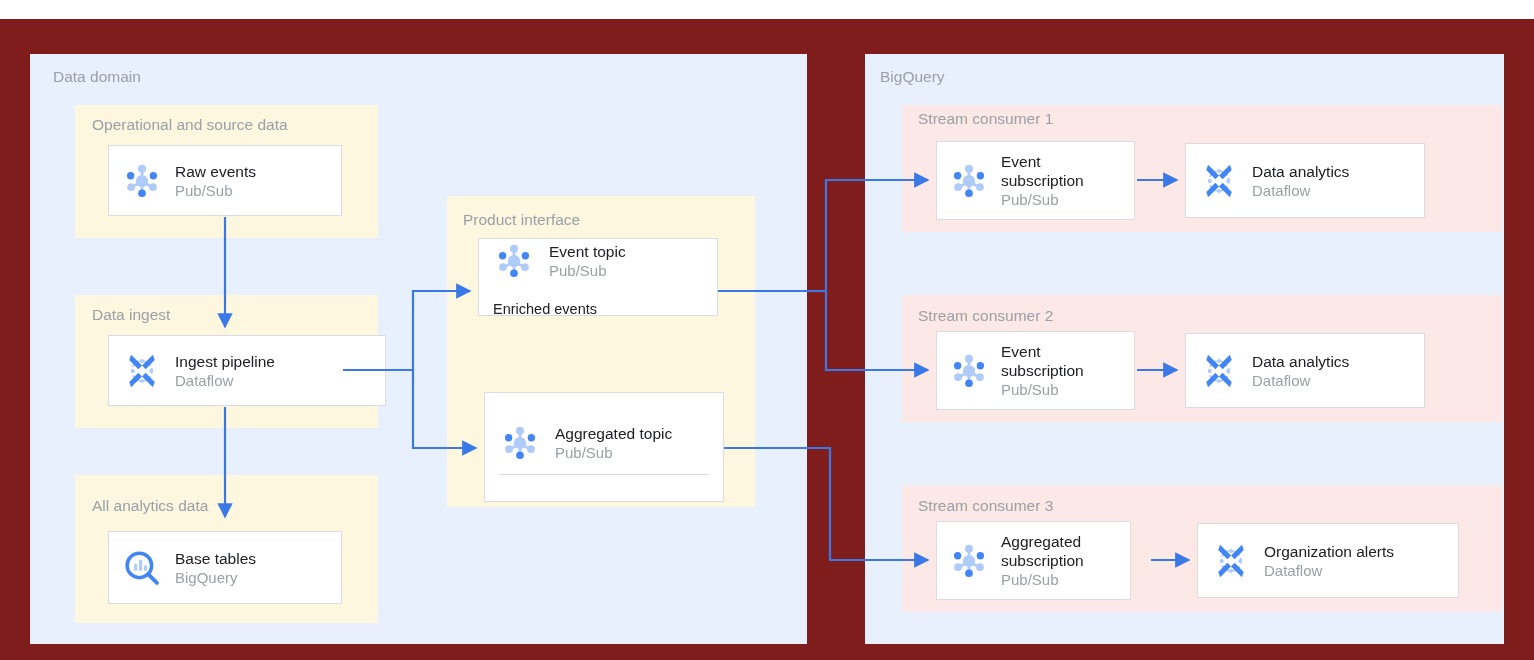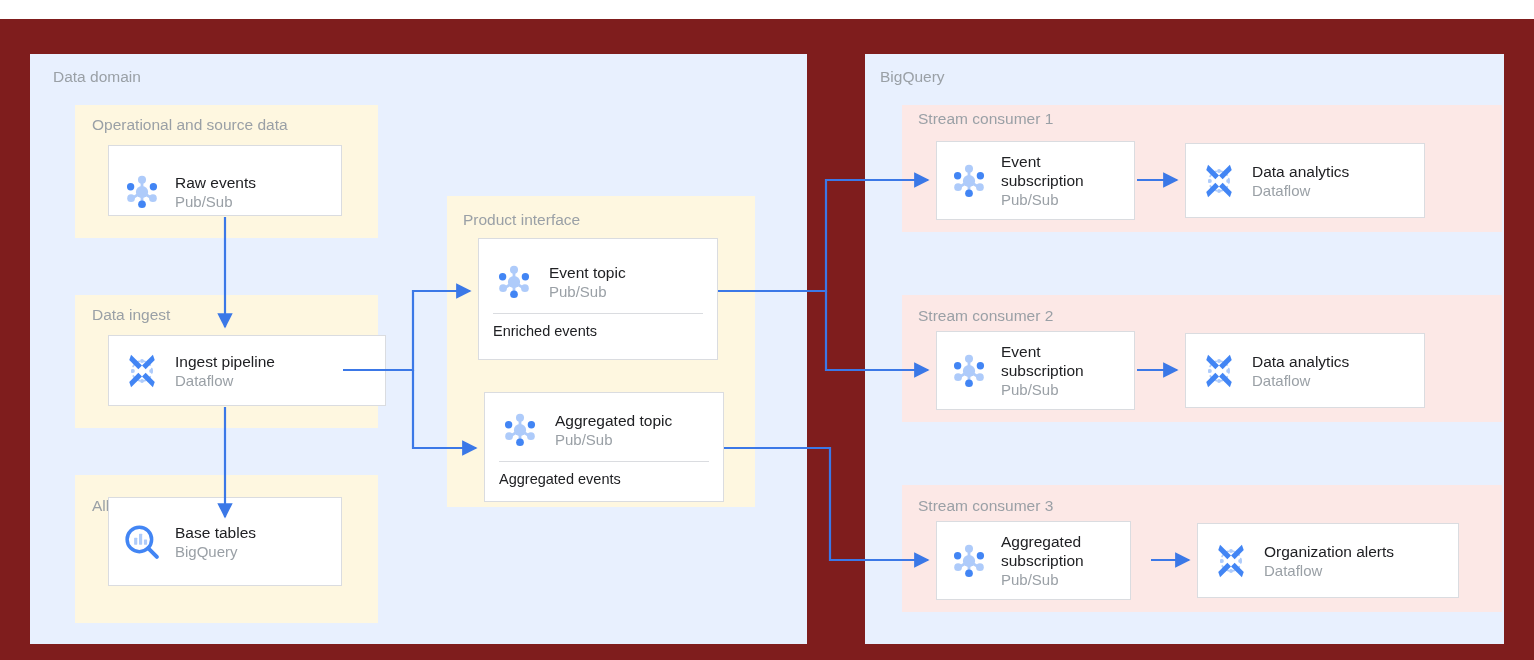--- a/index.html
+++ b/index.html
@@ -107,21 +107,21 @@
 </head>
 <body>
 
 <div class="canvas">
 
   <div class="panel panel-outer" style="left:30px; top:35px; width:777px; height:590px;"></div>
   <div class="panel-title" style="left:53px; top:49px;">Data domain</div>
 
   <div class="panel panel-group-yellow" style="left:75px; top:86px; width:303px; height:133px;"></div>
   <div class="panel-title" style="left:92px; top:97px;">Operational and source data</div>
-  <div class="card" style="left:108px; top:126px; width:234px; height:71px;justify-content:flex-end;">
+  <div class="card" style="left:108px; top:126px; width:234px; height:71px;">
     <div class="card-main">
       <div class="card-icon" style="width:66px; height:46px;">
         <svg width="42" height="42" viewBox="0 0 48 48" aria-hidden="true">
           <g fill="none" stroke="#aecbfa" stroke-width="3.2">
             <line x1="24" y1="24" x2="24" y2="11"></line>
             <line x1="24" y1="24" x2="13" y2="31"></line>
             <line x1="24" y1="24" x2="35" y2="31"></line>
             <line x1="24" y1="24" x2="24" y2="37"></line>
           </g>
           <circle cx="24" cy="24" r="7" fill="#aecbfa"></circle>
@@ -165,21 +165,21 @@
       </div>
       <div class="card-text">
         <div class="card-title">Ingest pipeline</div>
         <div class="card-sub">Dataflow</div>
       </div>
     </div>
   </div>
 
   <div class="panel panel-group-yellow" style="left:75px; top:456px; width:303px; height:148px;"></div>
   <div class="panel-title" style="left:92px; top:478px;">All analytics data</div>
-  <div class="card" style="left:108px; top:478px; width:234px; height:89px;">
+  <div class="card" style="left:108px; top:512px; width:234px; height:73px;">
     <div class="card-main">
       <div class="card-icon" style="width:66px; height:46px;">
         <svg width="42" height="42" viewBox="0 0 48 48" aria-hidden="true">
           <circle cx="21" cy="21" r="14" fill="none" stroke="#4285f4" stroke-width="4"></circle>
           <g fill="#aecbfa">
             <rect x="15" y="19" width="3.6" height="8" rx="0.6"></rect>
             <rect x="20.6" y="14.5" width="3.6" height="12.5" rx="0.6"></rect>
             <rect x="26.2" y="21" width="3.6" height="6" rx="0.6"></rect>
           </g>
           <line x1="31" y1="31" x2="41" y2="41" stroke="#4285f4" stroke-width="4.6" stroke-linecap="round"></line>
@@ -188,21 +188,21 @@
       <div class="card-text">
         <div class="card-title">Base tables</div>
         <div class="card-sub">BigQuery</div>
       </div>
     </div>
   </div>
 
   <div class="panel panel-group-yellow" style="left:447px; top:177px; width:308px; height:311px;"></div>
   <div class="panel-title" style="left:463px; top:192px;">Product interface</div>
 
-  <div class="card" style="left:478px; top:219px; width:240px; height:122px;">
+  <div class="card" style="left:478px; top:219px; width:240px; height:78px;">
     <div class="card-main">
       <div class="card-icon" style="width:70px; height:48px;">
         <svg width="42" height="42" viewBox="0 0 48 48" aria-hidden="true">
           <g fill="none" stroke="#aecbfa" stroke-width="3.2">
             <line x1="24" y1="24" x2="24" y2="11"></line>
             <line x1="24" y1="24" x2="13" y2="31"></line>
             <line x1="24" y1="24" x2="35" y2="31"></line>
             <line x1="24" y1="24" x2="24" y2="37"></line>
           </g>
           <circle cx="24" cy="24" r="7" fill="#aecbfa"></circle>
@@ -241,21 +241,20 @@
           <circle cx="36.5" cy="31" r="4.4" fill="#aecbfa"></circle>
           <circle cx="24" cy="38" r="4.4" fill="#4285f4"></circle>
         </svg>
       </div>
       <div class="card-text">
         <div class="card-title">Aggregated topic</div>
         <div class="card-sub">Pub/Sub</div>
       </div>
     </div>
     <div class="card-divider"></div>
-    <div class="card-footer">Aggregated events</div>
   </div>
 
   <div class="panel panel-outer" style="left:865px; top:35px; width:639px; height:590px;"></div>
   <div class="panel-title" style="left:880px; top:49px;">BigQuery</div>
 
   <div class="panel panel-group-pink" style="left:902px; top:86px; width:600px; height:127px;"></div>
   <div class="panel-title" style="left:918px; top:91px;">Stream consumer 1</div>
   <div class="card" style="left:936px; top:122px; width:199px; height:79px;">
     <div class="card-main">
       <div class="card-icon" style="width:64px; height:54px;">

